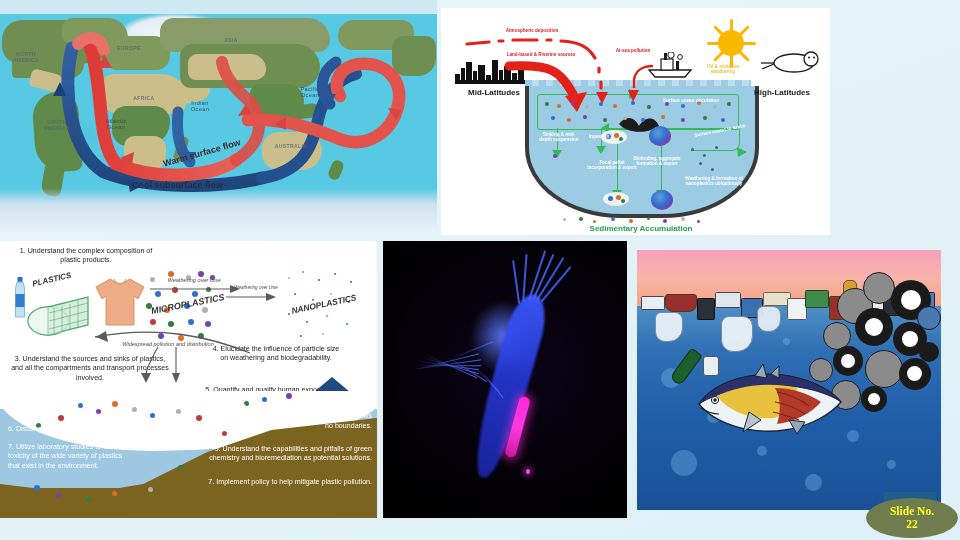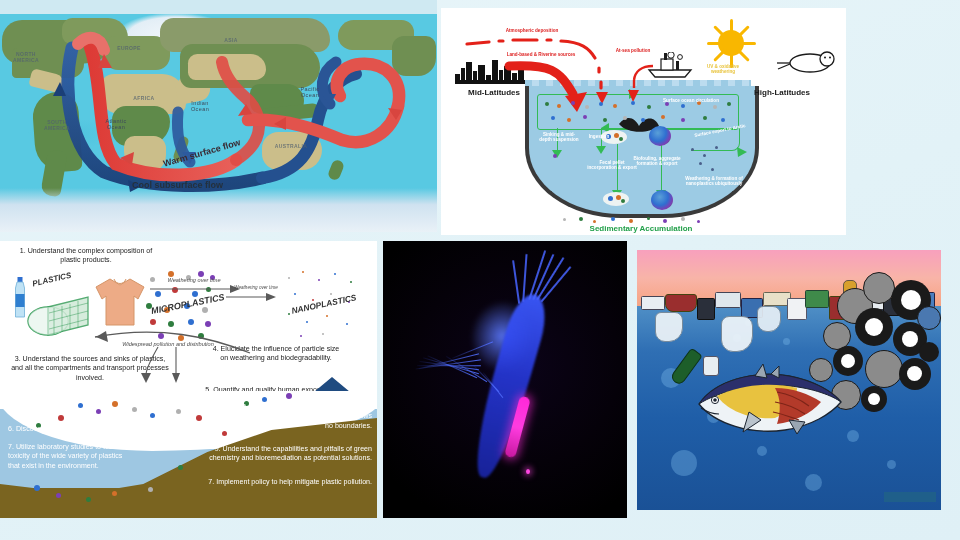--- a/index.html
+++ b/index.html
@@ -31,21 +31,21 @@
   .cont.grn{background:#5f8a4a;}
   .cont.tun{background:#8a9b6a;}
   .mlabel{position:absolute;color:#3e4a5a;font-size:5.5px;letter-spacing:.4px;
     text-align:center;line-height:1.15;font-family:"Liberation Sans",sans-serif;}
   .mlabel.cap{color:#51606f;font-weight:700;font-size:5px;opacity:.75;}
   .flowlbl{position:absolute;color:#24303d;font-size:9px;font-weight:600;
     white-space:nowrap;font-family:"Liberation Sans",sans-serif;}
   .flowlbl.warm{transform:rotate(-16deg);color:#3a2a33;}
 
   
-  #jgr{left:441px;top:8px;width:389px;height:227px;background:#ffffff;padding-left:16px;}
+  #jgr{left:441px;top:8px;width:389px;height:227px;background:#ffffff;}
   .jgr-inner{position:absolute;inset:0;}
   .basin{position:absolute;left:84px;top:78px;width:226px;height:128px;
     background:#9ccbe4;
     border:4px solid #3a3a3a;
     border-top:0;
     border-radius:0 0 96px 96px/0 0 70px 70px;}
   .wave{position:absolute;left:84px;top:72px;width:226px;height:8px;
     background:repeating-linear-gradient(90deg,#9ccbe4 0 7px,#bcdcef 7px 14px);}
   .ctrack{position:absolute;border:1.6px solid #33bb55;}
   .jlbl{position:absolute;font-size:4.6px;line-height:1.15;text-align:center;
@@ -619,14 +619,17 @@
       <path d="M78,12 L86,4 L86,16 Z" fill="#9aa6b2" stroke="#1b2430" stroke-width="1"></path>
       <path d="M56,50 L50,70 L68,58 Z" fill="#b9c3cc" stroke="#1b2430" stroke-width="1"></path>
       <path d="M96,58 L104,72 L112,60 Z" fill="#9aa6b2" stroke="#1b2430" stroke-width="1"></path>
       <circle cx="22" cy="38" r="3.6" fill="#fff" stroke="#1b2430" stroke-width="1"></circle>
       <circle cx="22" cy="38" r="1.8" fill="#1b2430"></circle>
       <path d="M8,46 C14,50 20,52 26,52" stroke="#1b2430" stroke-width="1.1" fill="none"></path>
     </svg>
   </div>
 
   <div class="badge-tab"></div>
+  <div id="badge">
+    <span><b>Slide No.</b><br><b>22</b></span>
+  </div>
 
 </div>
 
 </body></html>

